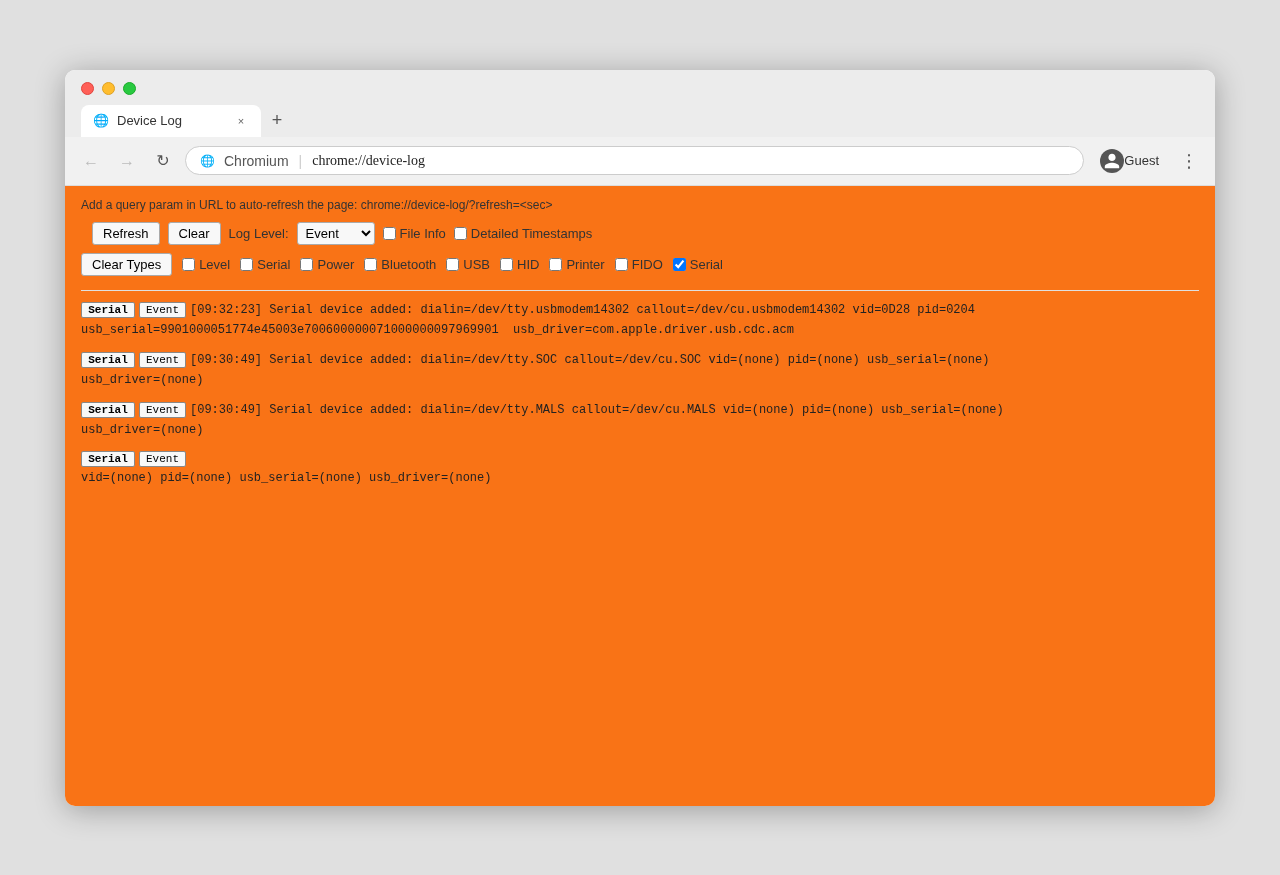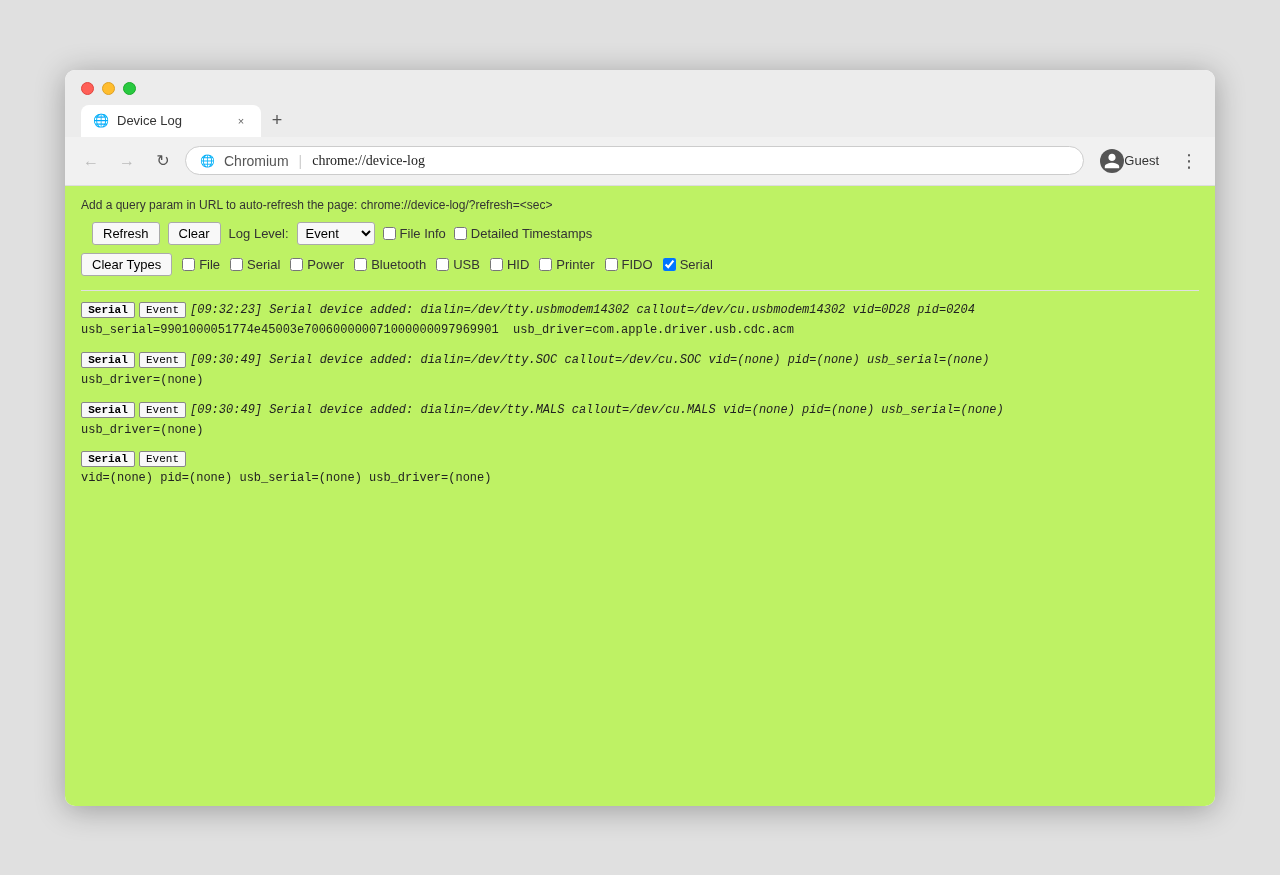--- a/index.html
+++ b/index.html
@@ -182,21 +182,21 @@
       display: flex;
       align-items: center;
       justify-content: center;
       border-radius: 50%;
       cursor: pointer;
       font-size: 18px;
       color: #555;
     }
     
     .page-content {
-      background: #bef264;
+      background: #f97316;
       padding: 12px 16px;
       min-height: 620px;
     }
     .info-bar {
       font-size: 12px;
       color: #333;
       margin-bottom: 10px;
     }
     .controls-row {
       display: flex;
@@ -284,21 +284,20 @@
       border: 1px solid #888;
       border-radius: 2px;
       padding: 1px 6px;
       font-size: 11px;
       font-family: 'Courier New', Courier, monospace;
       background: #f8f8f8;
     }
     .log-text {
       color: #222;
       line-height: 1.5;
-      font-style: italic;
     }
     .log-line2 {
       padding-left: 0;
       color: #222;
       line-height: 1.5;
     }
   </style>
 </head>
 <body>
 
@@ -370,21 +369,21 @@
       <label class="checkbox-label">
         <input type="checkbox" style="">
         <span>Detailed Timestamps</span>
       </label>
     </div>
 
     <div class="types-row">
       <button class="clear-types-btn">Clear Types</button>
       <label class="checkbox-label">
         <input type="checkbox" style="">
-        <span>File</span>
+        <span>Level</span>
       </label>
       <label class="checkbox-label">
         <input type="checkbox" style="">
         <span>Serial</span>
       </label>
       <label class="checkbox-label">
         <input type="checkbox" style="">
         <span>Power</span>
       </label>
       <label class="checkbox-label">

